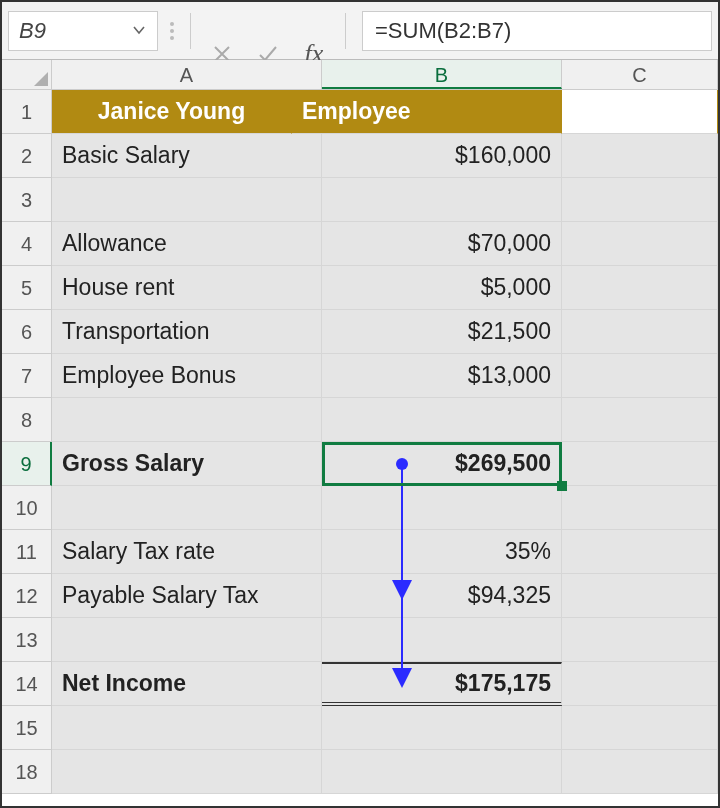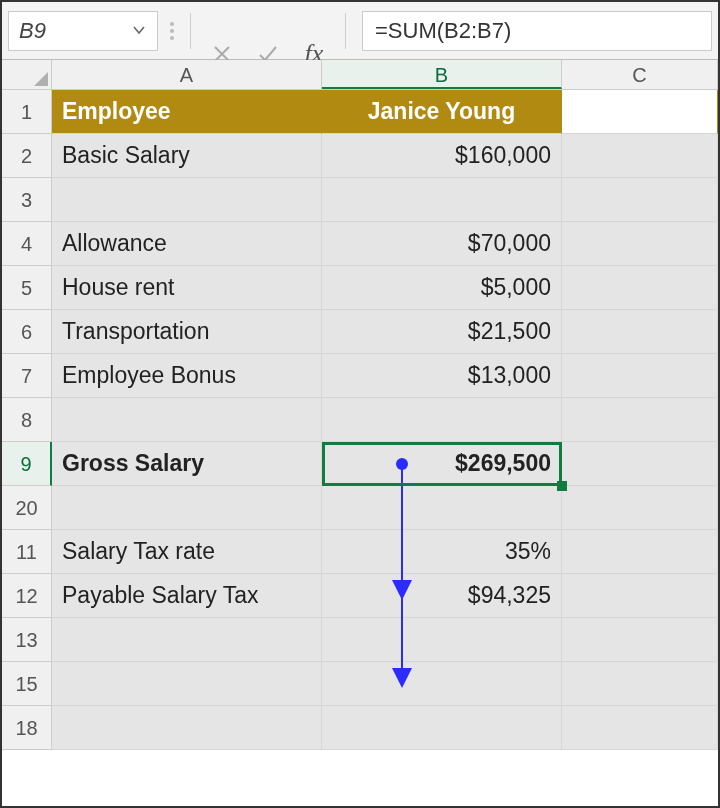--- a/index.html
+++ b/index.html
@@ -233,22 +233,22 @@
     <div class="corner"></div>
     <div class="col-h A">A</div>
     <div class="col-h B">B</div>
     <div class="col-h C">C</div>
   </div>
 
   <div class="grid">
 
     <div class="row header">
       <div class="row-h">1</div>
+      <div class="cell B">Janice Young</div>
       <div class="cell A">Employee</div>
-      <div class="cell B">Janice Young</div>
       <div class="cell C"></div>
     </div>
 
     <div class="row">
       <div class="row-h">2</div>
       <div class="cell A">Basic Salary</div>
       <div class="cell B">$160,000</div>
       <div class="cell C"></div>
     </div>
     <div class="row">
@@ -287,41 +287,47 @@
       <div class="cell B"></div>
       <div class="cell C"></div>
     </div>
     <div class="row">
       <div class="row-h active">9</div>
       <div class="cell A bold">Gross Salary</div>
       <div class="cell B bold">$269,500</div>
       <div class="cell C"></div>
     </div>
     <div class="row">
-      <div class="row-h">20</div>
+      <div class="row-h">10</div>
       <div class="cell A"></div>
       <div class="cell B"></div>
       <div class="cell C"></div>
     </div>
     <div class="row">
       <div class="row-h">11</div>
       <div class="cell A">Salary Tax rate</div>
       <div class="cell B">35%</div>
       <div class="cell C"></div>
     </div>
     <div class="row">
       <div class="row-h">12</div>
       <div class="cell A">Payable Salary Tax</div>
       <div class="cell B">$94,325</div>
       <div class="cell C"></div>
     </div>
     <div class="row">
       <div class="row-h">13</div>
       <div class="cell A"></div>
       <div class="cell B"></div>
+      <div class="cell C"></div>
+    </div>
+    <div class="row">
+      <div class="row-h">14</div>
+      <div class="cell A bold">Net Income</div>
+      <div class="cell B bold net-top-border net-bottom-border">$175,175</div>
       <div class="cell C"></div>
     </div>
     <div class="row">
       <div class="row-h">15</div>
       <div class="cell A"></div>
       <div class="cell B"></div>
       <div class="cell C"></div>
     </div>
     <div class="row">
       <div class="row-h">18</div>

